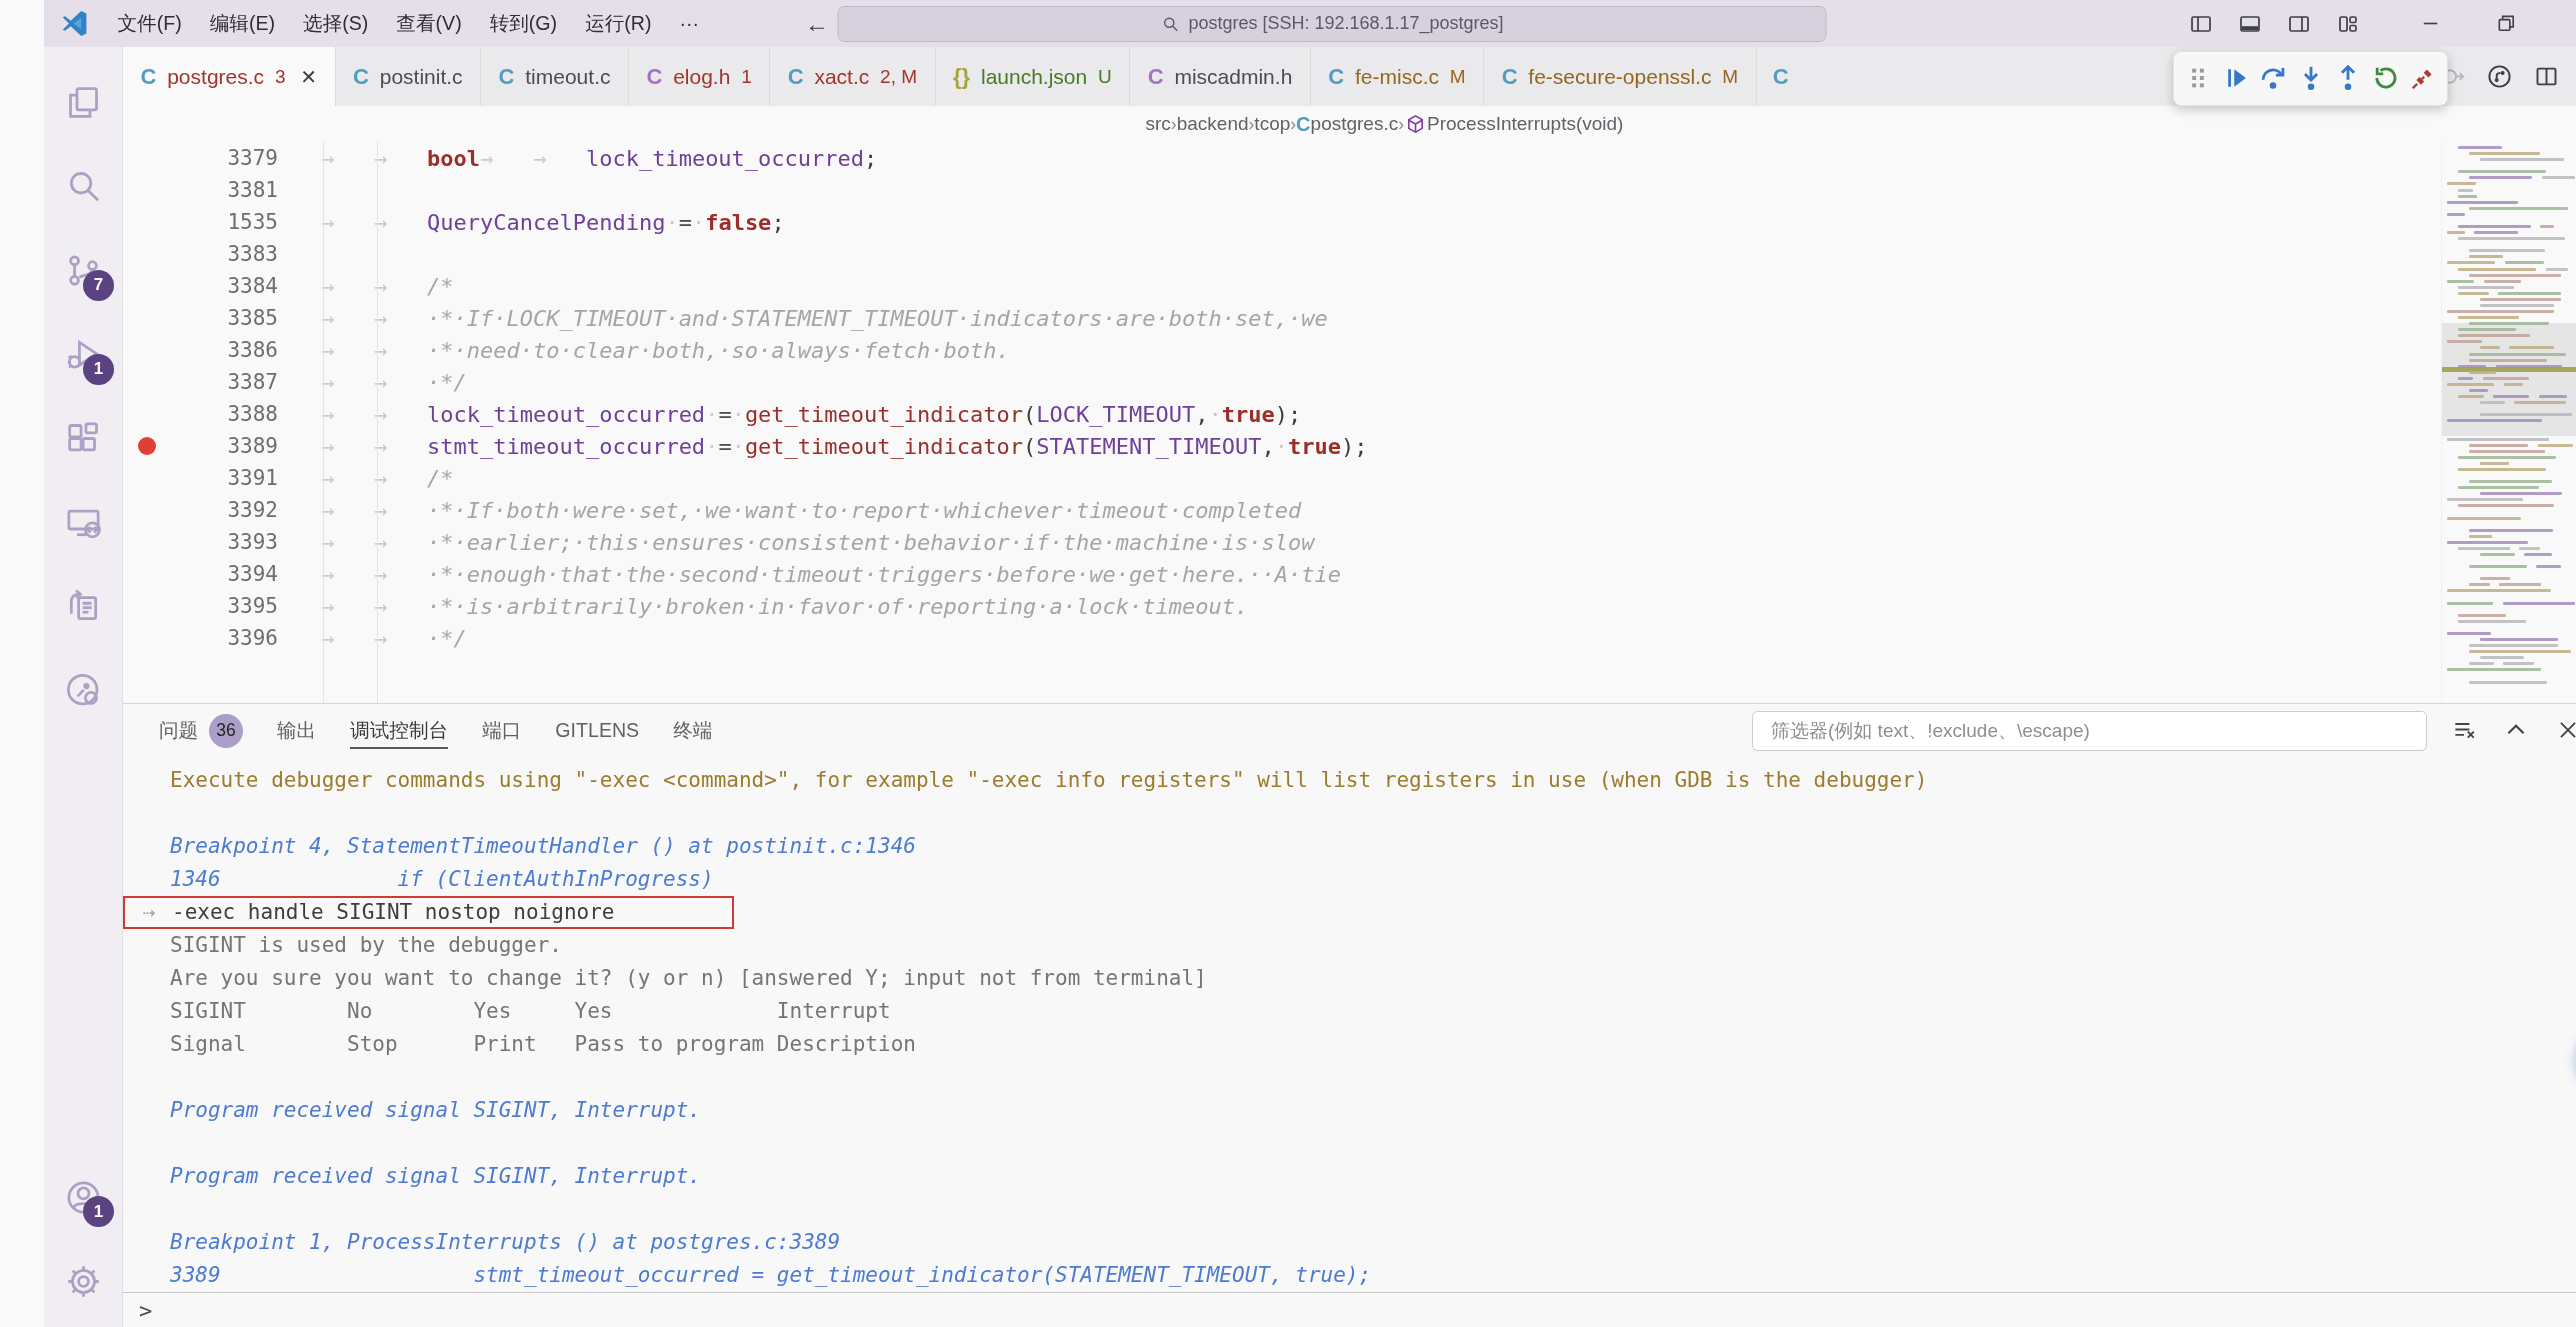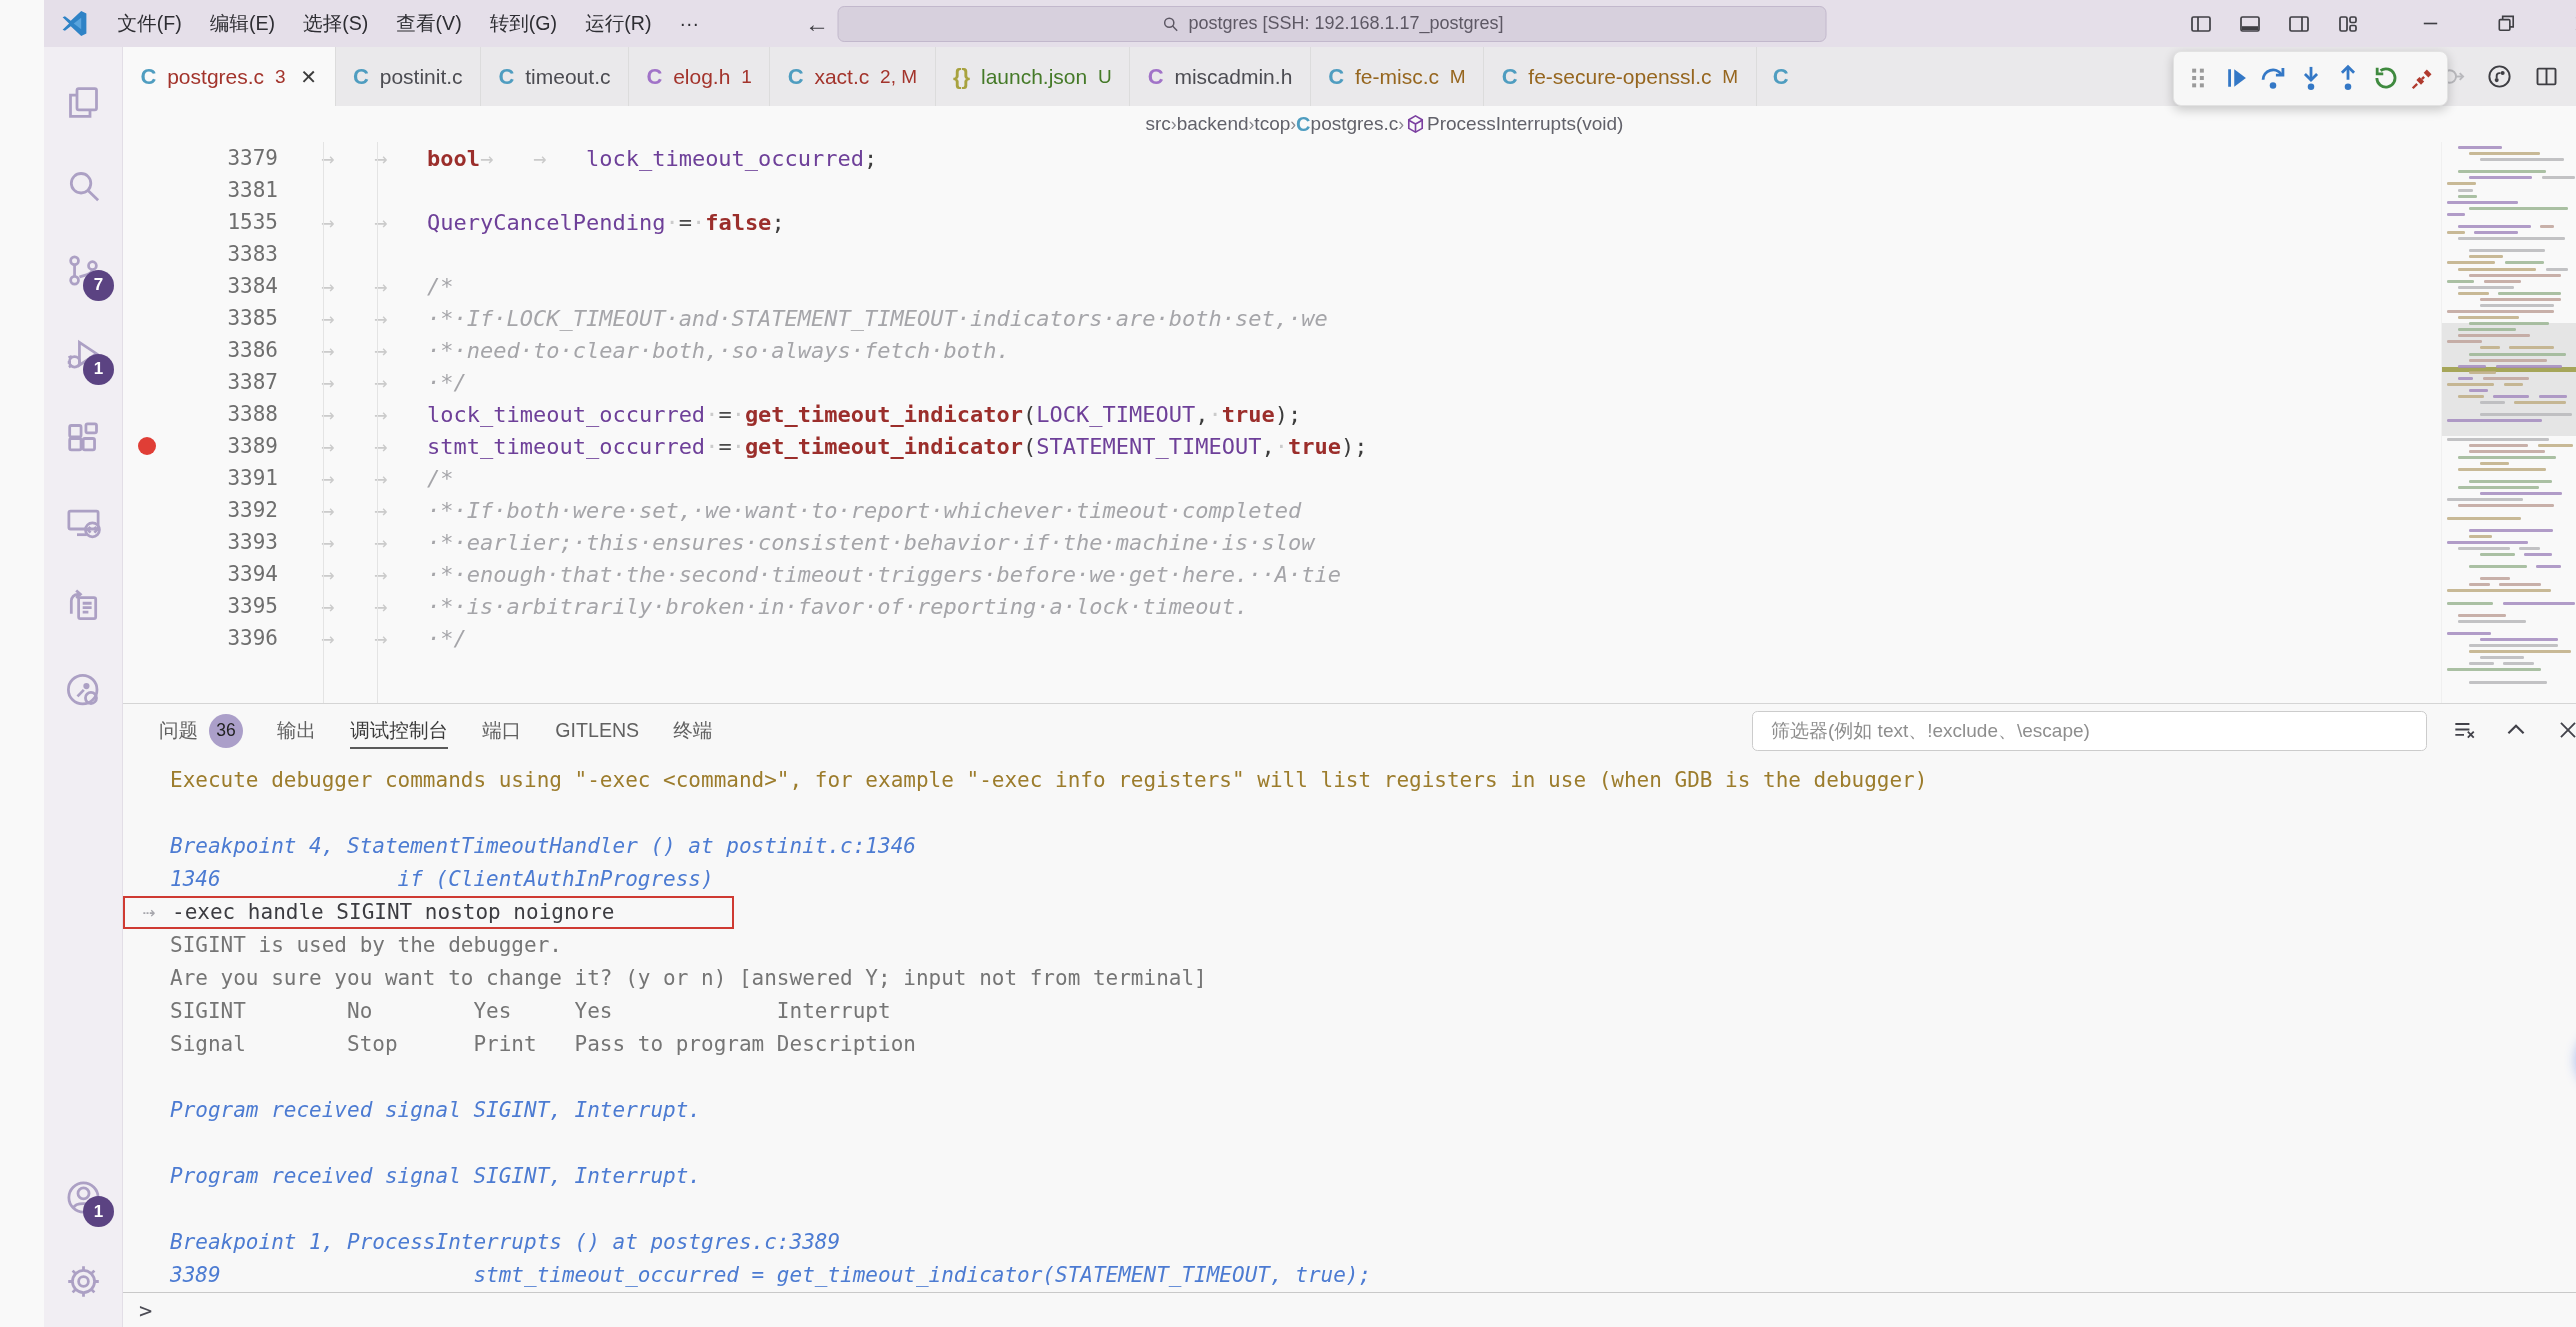--- a/index.html
+++ b/index.html
@@ -54,21 +54,21 @@
   .breadcrumb svg{width:23px;height:23px;}
 
   
   .editor{flex:1;position:relative;overflow:hidden;background:#f9f9f9;}
   .guide{position:absolute;top:0;bottom:0;width:0.7px;background:#e4e4e4;}
   .code-line{display:flex;height:32px;align-items:center;}
   .gutter{flex:0 0 175px;text-align:right;padding-right:20px;box-sizing:border-box;font-family:"DejaVu Sans Mono",monospace;
       font-size:21px;color:#6e6e6e;position:relative;}
   .bp{position:absolute;left:15px;top:50%;transform:translateY(-50%);width:18px;height:18px;border-radius:50%;background:#e03e36;}
   .code{font-family:"DejaVu Sans Mono",monospace;font-size:22px;white-space:pre;padding-left:23px;}
-  .tk-ws{color:#cbcbcb;} .tk-kw{color:#9b2e2b;font-weight:bold;} .tk-fn{color:#9b2e2b;font-weight:bold;}
+  .tk-ws{color:#cbcbcb;} .tk-kw{color:#9b2e2b;font-weight:bold;} .tk-fn{color:#9b2e2b;font-weight:normal;}
   .tk-var{color:#6e4099;} .tk-pl{color:#3c3c3c;} .tk-op{color:#4a4a4a;} .tk-cmt{color:#a5a5a9;font-style:italic;}
 
   
   .minimap{position:absolute;top:0;right:38px;width:140px;bottom:0;background:#f9f9f9;border-left:0.7px solid #f0f0f0;overflow:hidden;}
   .mini-row{position:absolute;height:3.4px;border-radius:1.3px;opacity:.85;}
   .mini-slider{position:absolute;left:0;right:0;top:181px;height:113px;background:rgba(110,110,110,.14);}
   .mini-cur{position:absolute;left:0;right:0;top:225px;height:5.4px;background:#a6a65a;}
   .vscroll{position:absolute;top:0;right:0;width:38px;bottom:0;background:#f9f9f9;}
   .vthumb{position:absolute;left:8px;width:22px;top:349px;height:32px;background:#bfbfbf;}
 

